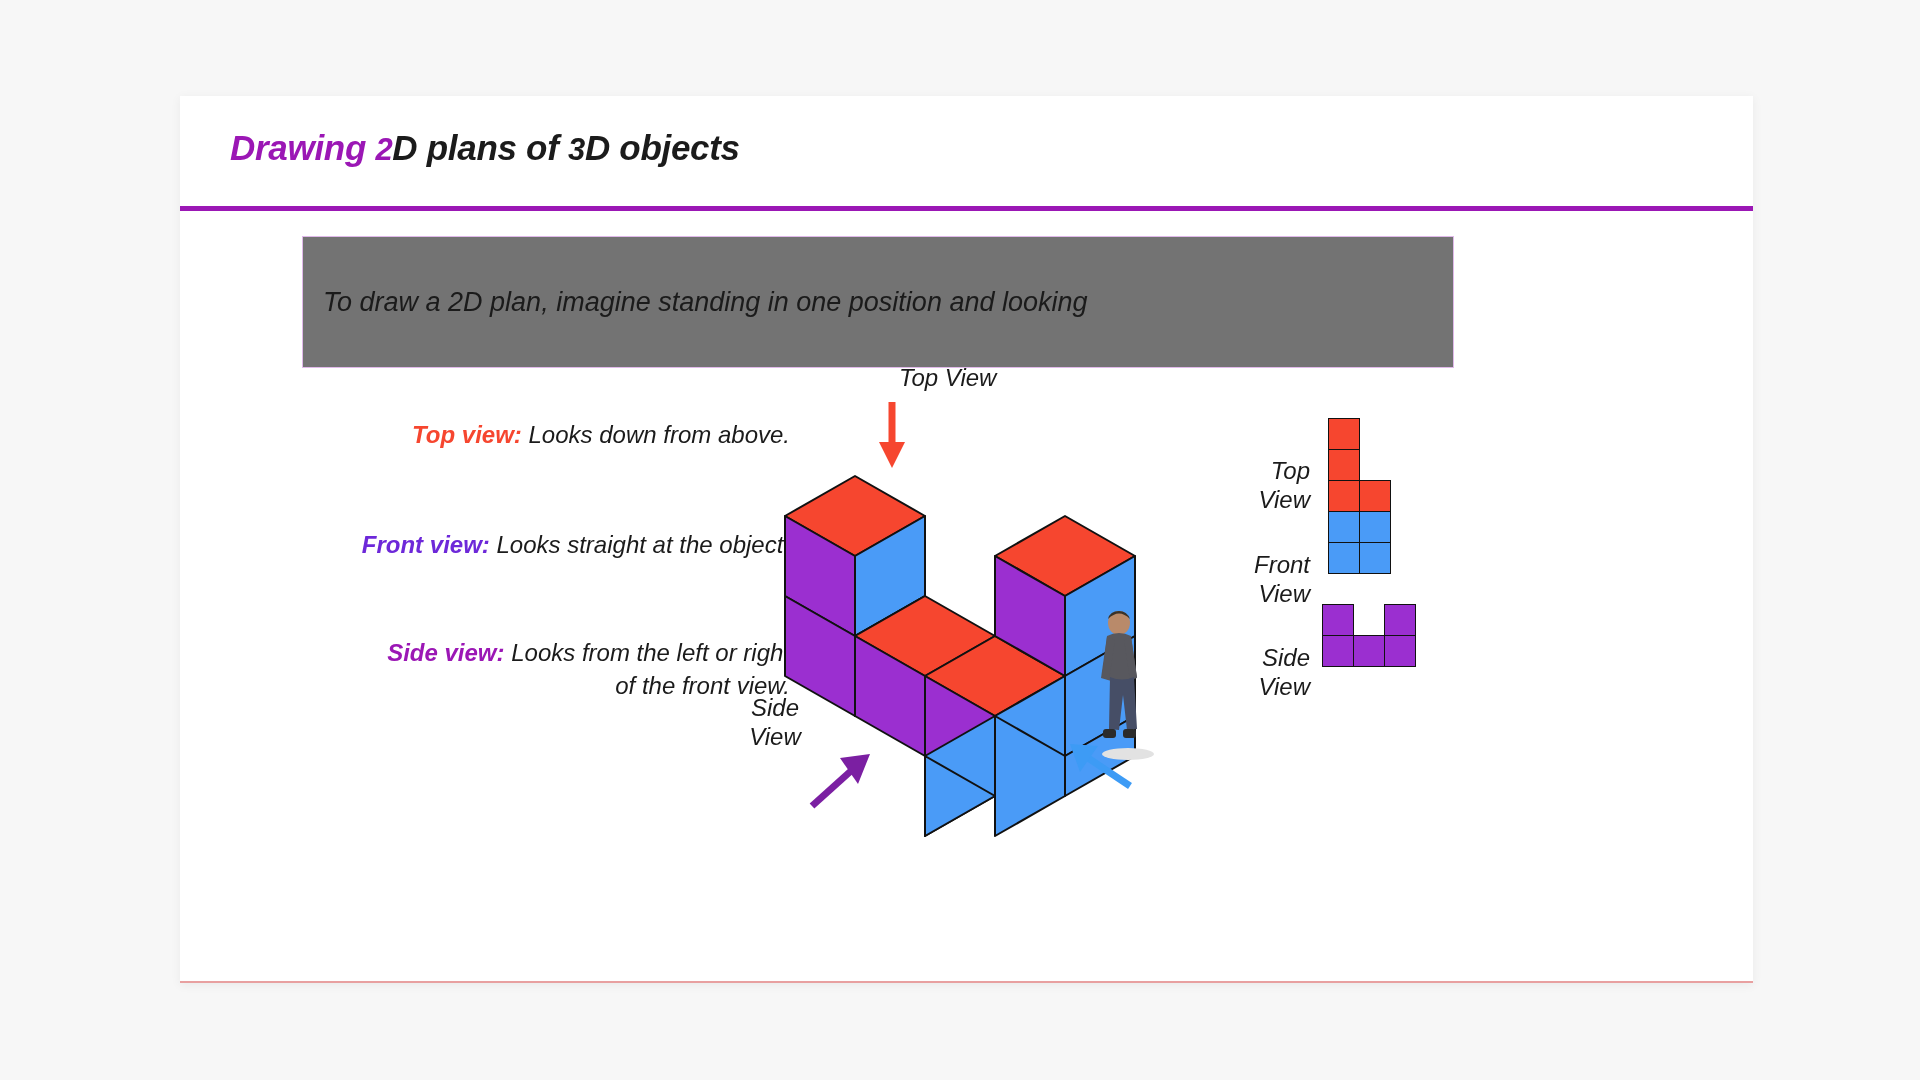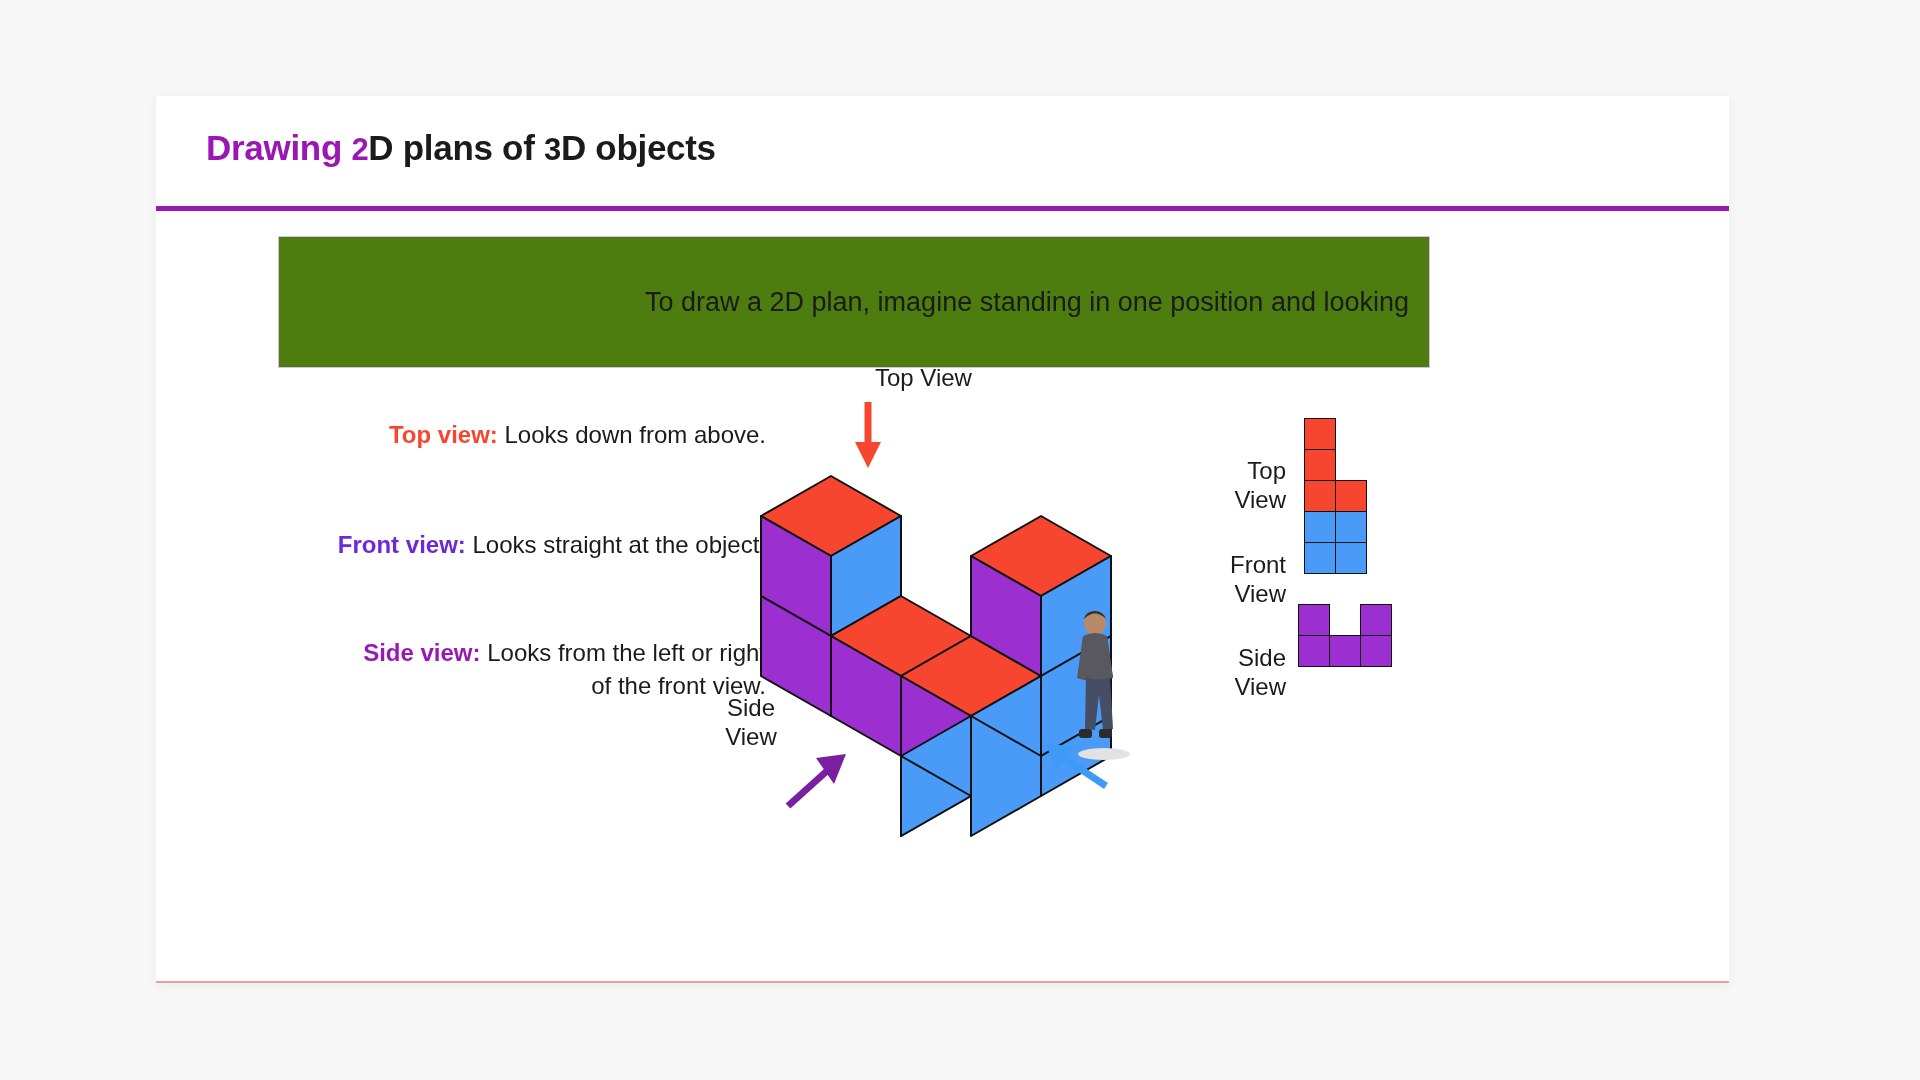--- a/index.html
+++ b/index.html
@@ -3,24 +3,25 @@
 <meta charset="utf-8">
 <style>
   * { box-sizing: border-box; margin: 0; padding: 0; }
   html, body {
     width: 1920px; height: 1080px;
     background: #f7f7f7;
     font-family: "Liberation Sans", sans-serif;
   }
   #slide {
     position: absolute;
-    left: 156px; top: 96px;
+    left: 180px; top: 96px;
     width: 1573px; height: 887px;
     background: #ffffff;
     box-shadow: 0 2px 10px rgba(0,0,0,0.06);
+    font-style: italic;
   }
   #slide::after {
     content: "";
     position: absolute;
     left: 0; bottom: 0;
     width: 100%; height: 2px;
     background: #e8a0a0;
   }
   
   #title {
@@ -38,25 +39,25 @@
     position: absolute;
     left: 0; top: 110px;
     width: 100%; height: 5px;
     background: #9b17b5;
   }
   
   #callout {
     position: absolute;
     left: 122px; top: 140px;
     width: 1152px; height: 132px;
-    background: #4d7c0f;
+    background: #737373;
     border: 1.5px solid #e0b9ea;
     display: flex;
     flex-direction: column;
-    align-items: flex-end;
+    align-items: flex-start;
     justify-content: center;
     padding: 6px 20px;
   }
   #callout .line {
     font-size: 27px;
     color: #1b1b1b;
     line-height: 53px;
     text-align: center;
     white-space: nowrap;
   }

